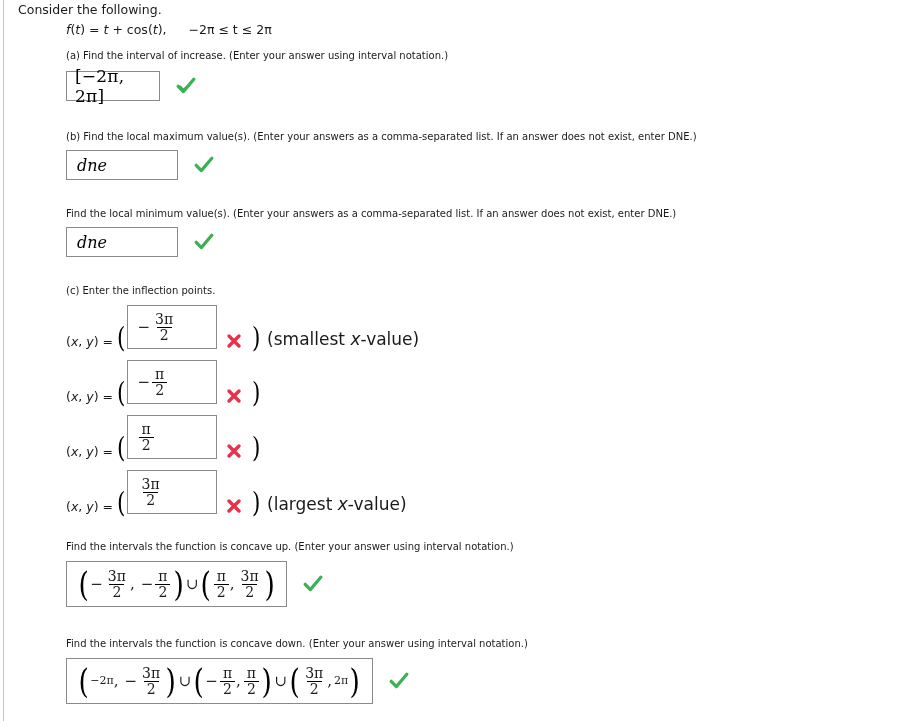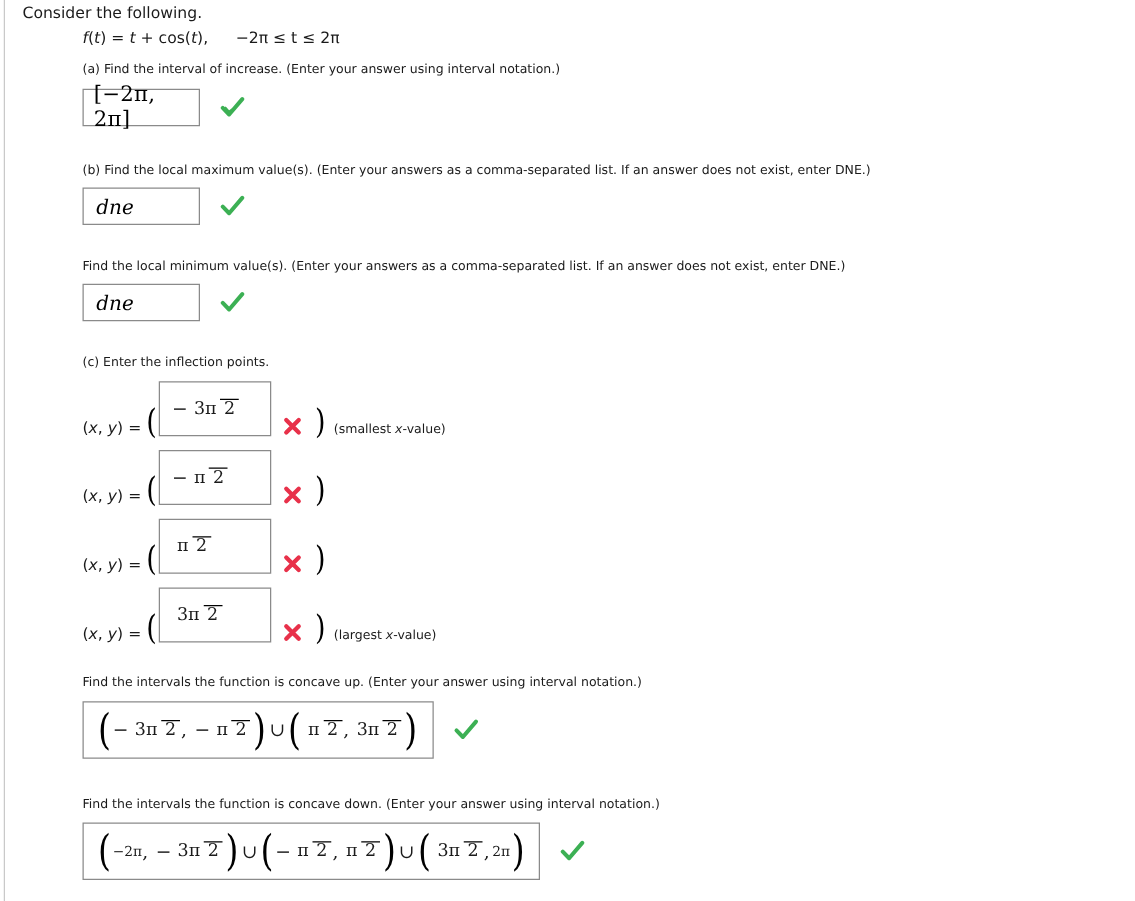--- a/index.html
+++ b/index.html
@@ -64,21 +64,21 @@
     display: inline-flex;
     align-items: center;
     vertical-align: middle;
   }
   .ansbox.interval-a {
     width: 94px;
     height: 30px;
     padding-left: 8px;
   }
   .ansbox.dne {
-    width: 94px;
+    width: 112px;
     height: 30px;
     padding-left: 10px;
   }
   .ansbox.coord {
     width: 90px;
     height: 44px;
     padding-left: 10px;
   }
   .ansbox.wide {
     height: 46px;
@@ -96,21 +96,21 @@
   .interval-text {
     font-family: "DejaVu Serif", "Liberation Serif", serif;
     font-size: 17px;
     color: #000;
     letter-spacing: 0.2px;
   }
 
   
   .frac {
     display: inline-flex;
-    flex-direction: row;
+    flex-direction: column;
     align-items: center;
     vertical-align: middle;
     font-family: "DejaVu Serif", "Liberation Serif", serif;
     line-height: 1.02;
     margin: 0 1px;
   }
   .frac .num {
     font-size: 14px;
     padding: 0 3px;
   }
@@ -176,21 +176,21 @@
     left: 66px;
     display: flex;
     align-items: flex-end;
     white-space: nowrap;
   }
   .xylabel {
     font-size: 12.5px;
     margin-right: 3px;
   }
   .note {
-    font-size: 10px;
+    font-size: 17px;
     margin-left: 6px;
   }
 </style>
 </head>
 <body>
 
 <div class="left-rule"></div>
 
 <div class="page">
 

